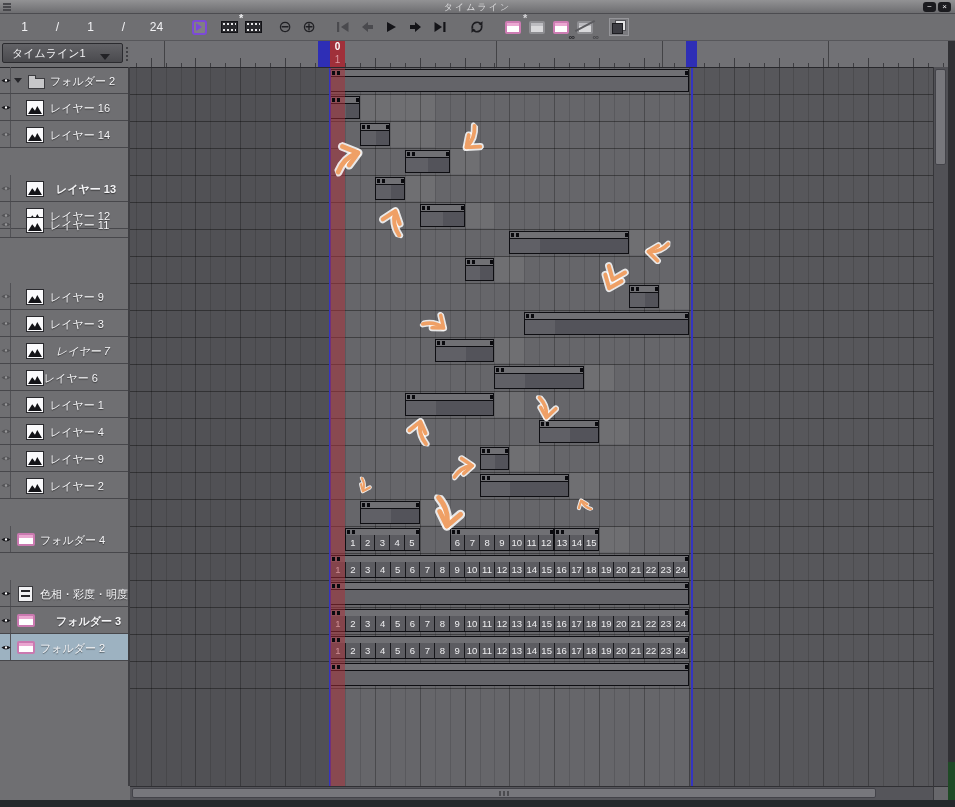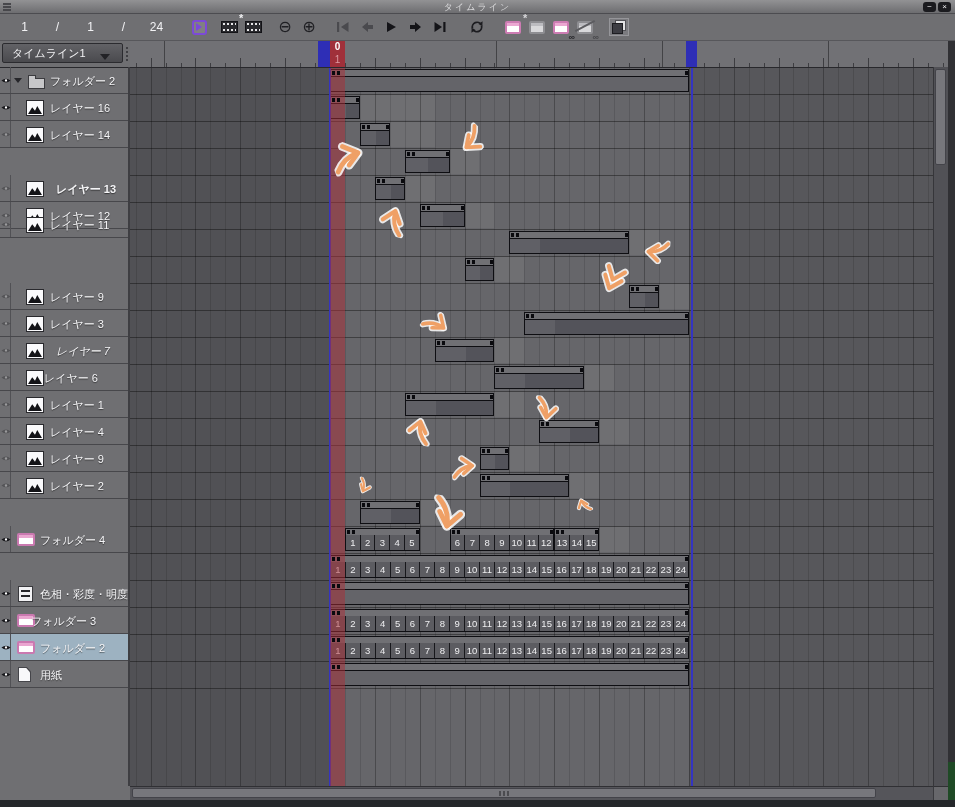--- a/index.html
+++ b/index.html
@@ -944,35 +944,25 @@
       <span class="lab" style="left: 40px;">色相・彩度・明度</span>
     </div>
     <div class="lrow" style="top: 540px;">
       <span class="eye solid">
         <svg viewBox="0 0 12 7" width="10" height="7">
           <path d="M0.5 3.5 Q6 -1 11.5 3.5 Q6 8 0.5 3.5 Z" fill="currentColor"></path>
           <circle cx="6" cy="3.5" r="1.4" fill="#fff"></circle>
         </svg>
       </span>
       <span class="lic ic-anim-folder" style="left: 17px;"></span>
-      <span class="lab" style="left: 31px;">フォルダー 3</span>
+      <span class="lab" style="left: 56px; font-weight: bold;">フォルダー 3</span>
     </div>
     <div class="lrow sel" style="top: 567px;">
       <span class="eye solid">
         <svg viewBox="0 0 12 7" width="10" height="7">
           <path d="M0.5 3.5 Q6 -1 11.5 3.5 Q6 8 0.5 3.5 Z" fill="currentColor"></path>
           <circle cx="6" cy="3.5" r="1.4" fill="#fff"></circle>
         </svg>
       </span>
       <span class="lic ic-anim-folder" style="left: 17px;"></span>
       <span class="lab" style="left: 40px;">フォルダー 2</span>
-    </div>
-    <div class="lrow" style="top: 594px;">
-      <span class="eye solid">
-        <svg viewBox="0 0 12 7" width="10" height="7">
-          <path d="M0.5 3.5 Q6 -1 11.5 3.5 Q6 8 0.5 3.5 Z" fill="currentColor"></path>
-          <circle cx="6" cy="3.5" r="1.4" fill="#fff"></circle>
-        </svg>
-      </span>
-      <span class="lic ic-paper" style="left: 18px;"></span>
-      <span class="lab" style="left: 40px;">用紙</span>
     </div>
   </div>
 
 </body></html>

